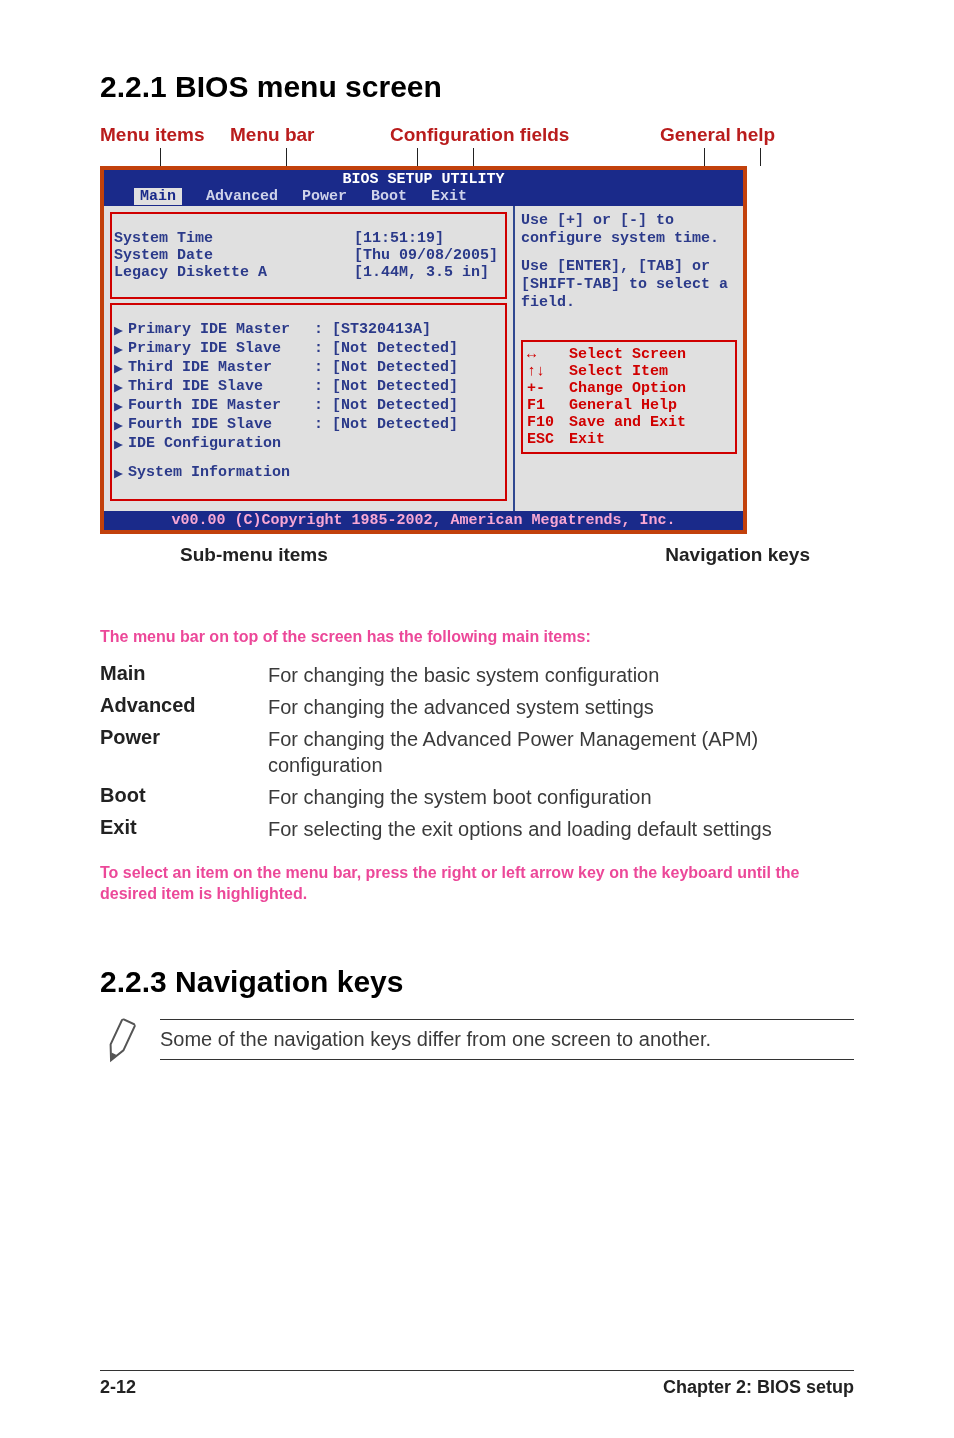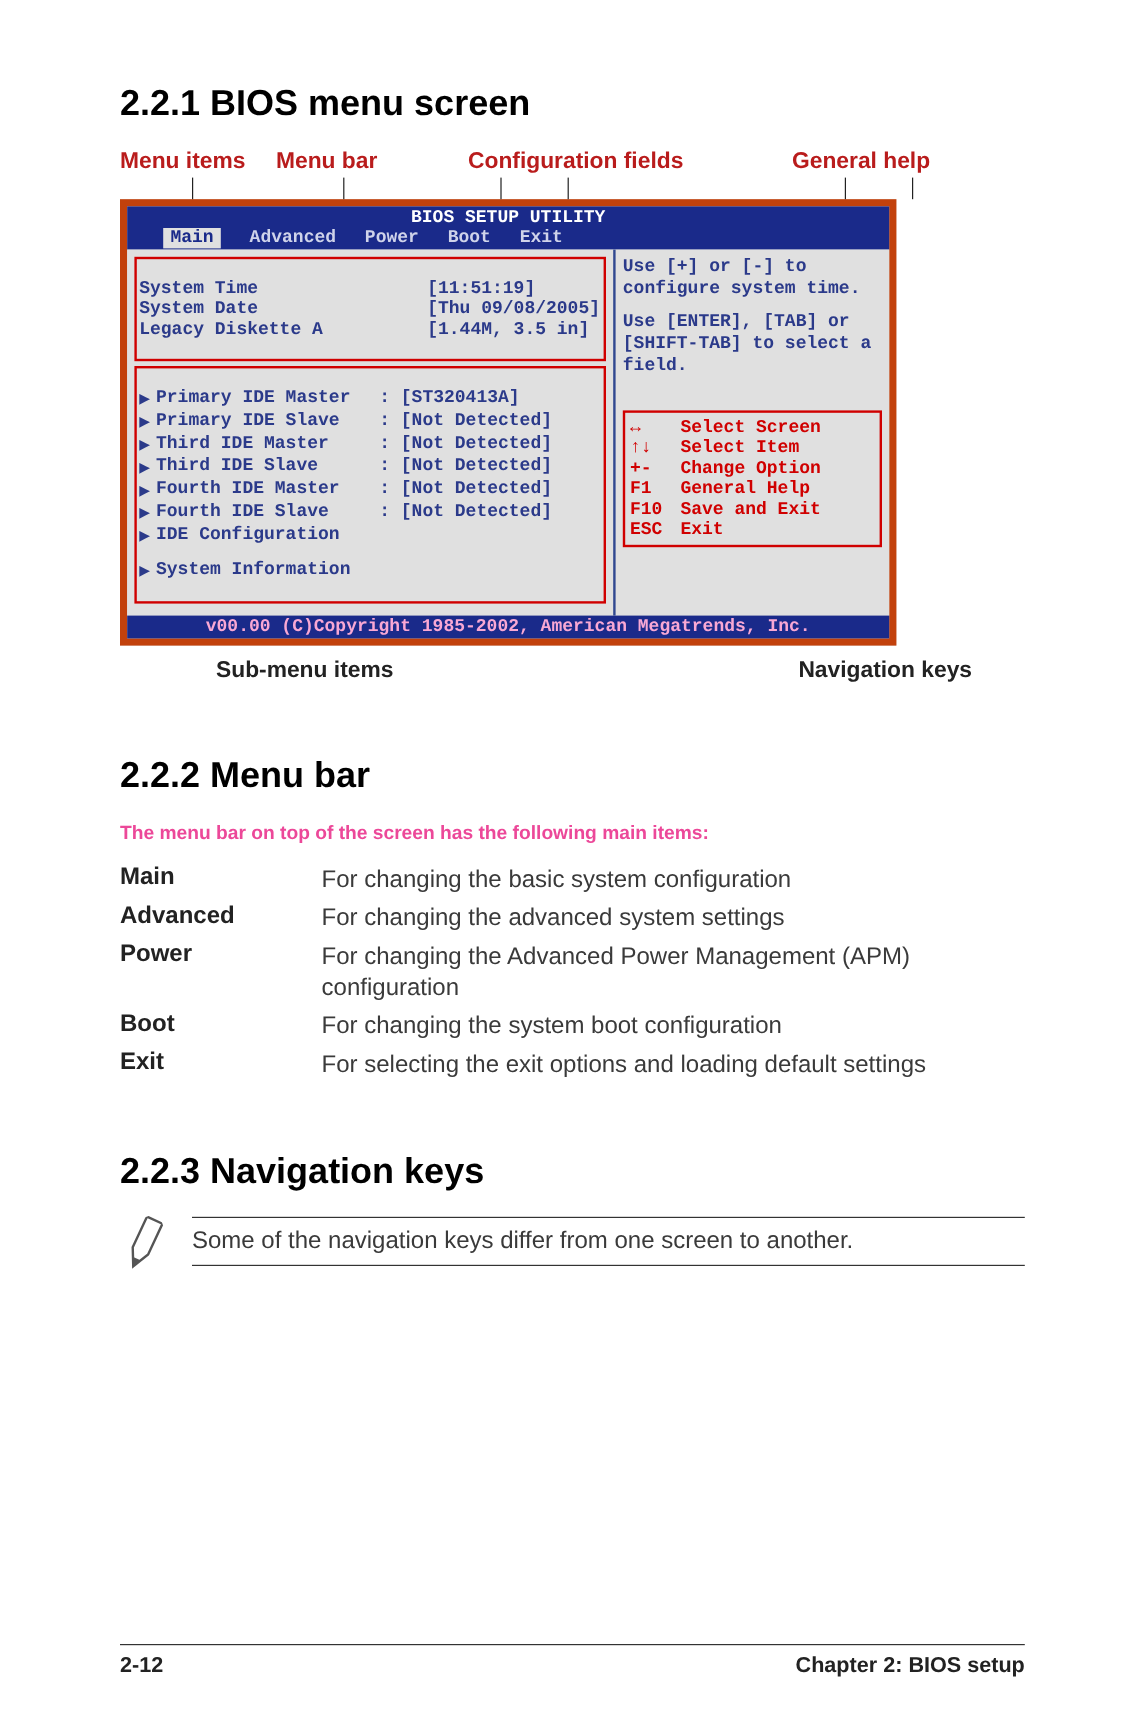--- a/index.html
+++ b/index.html
@@ -29,21 +29,21 @@
   margin-bottom: 2px;
 }
 .bios-labels-row .lbl { white-space: nowrap; }
 .bios-labels-row .l1 { width: 130px; }
 .bios-labels-row .l2 { width: 160px; }
 .bios-labels-row .l3 { width: 230px; }
 .bios-labels-row .l4 { width: 140px; text-align: left; margin-left: 40px; }
 .tick-row { display:flex; height:18px; }
 .tick-row .t { border-left:1px solid #222; height:18px; }
 .bios-box {
-  border: 6px solid #c2410c;
+  border: 4px solid #c2410c;
   background: #e0e0e0;
   width: 647px;
 }
 .bios-menubar {
   background: #1a2a8a;
   color: #cfd3ea;
   font-family: "Courier New", monospace;
   font-size: 15px;
   font-weight: bold;
   padding: 1px 0;
@@ -272,21 +272,20 @@
     <div class="bios-footer">v00.00 (C)Copyright 1985-2002, American Megatrends, Inc.</div>
   </div>
 
   <div class="caption-row">
     <div style="margin-left:80px">Sub-menu items</div>
     <div style="margin-right:40px">Navigation keys</div>
   </div>
 </div>
 
 <div class="section2">
-  <div class="section-title">2.2.2   Menu bar</div>
   <div class="ptext">The menu bar on top of the screen has the following main items:</div>
   <div class="def-list">
     <div class="def-row">
         <div class="term">Main</div>
         <div class="desc">For changing the basic system configuration</div>
       </div>
     <div class="def-row">
         <div class="term">Advanced</div>
         <div class="desc">For changing the advanced system settings</div>
       </div>
@@ -296,20 +295,21 @@
       </div>
     <div class="def-row">
         <div class="term">Boot</div>
         <div class="desc">For changing the system boot configuration</div>
       </div>
     <div class="def-row">
         <div class="term">Exit</div>
         <div class="desc">For selecting the exit options and loading default settings</div>
       </div>
   </div>
+  <div class="ptext" style="margin-top:20px">To select an item on the menu bar, press the right or left arrow key on the keyboard until the desired item is highlighted.</div>
 </div>
 
 <div class="section2">
   <div class="section-title">2.2.3   Navigation keys</div>
   <div class="note-box">
     <div class="note-icon">
       <svg viewBox="0 0 40 40">
           <path d="M5 35 L10 20 L30 0 L40 10 L20 30 Z" fill="none" stroke="#555" stroke-width="2"></path>
           <path d="M5 35 L12 32 L8 28 Z" fill="#555"></path>
         </svg>

